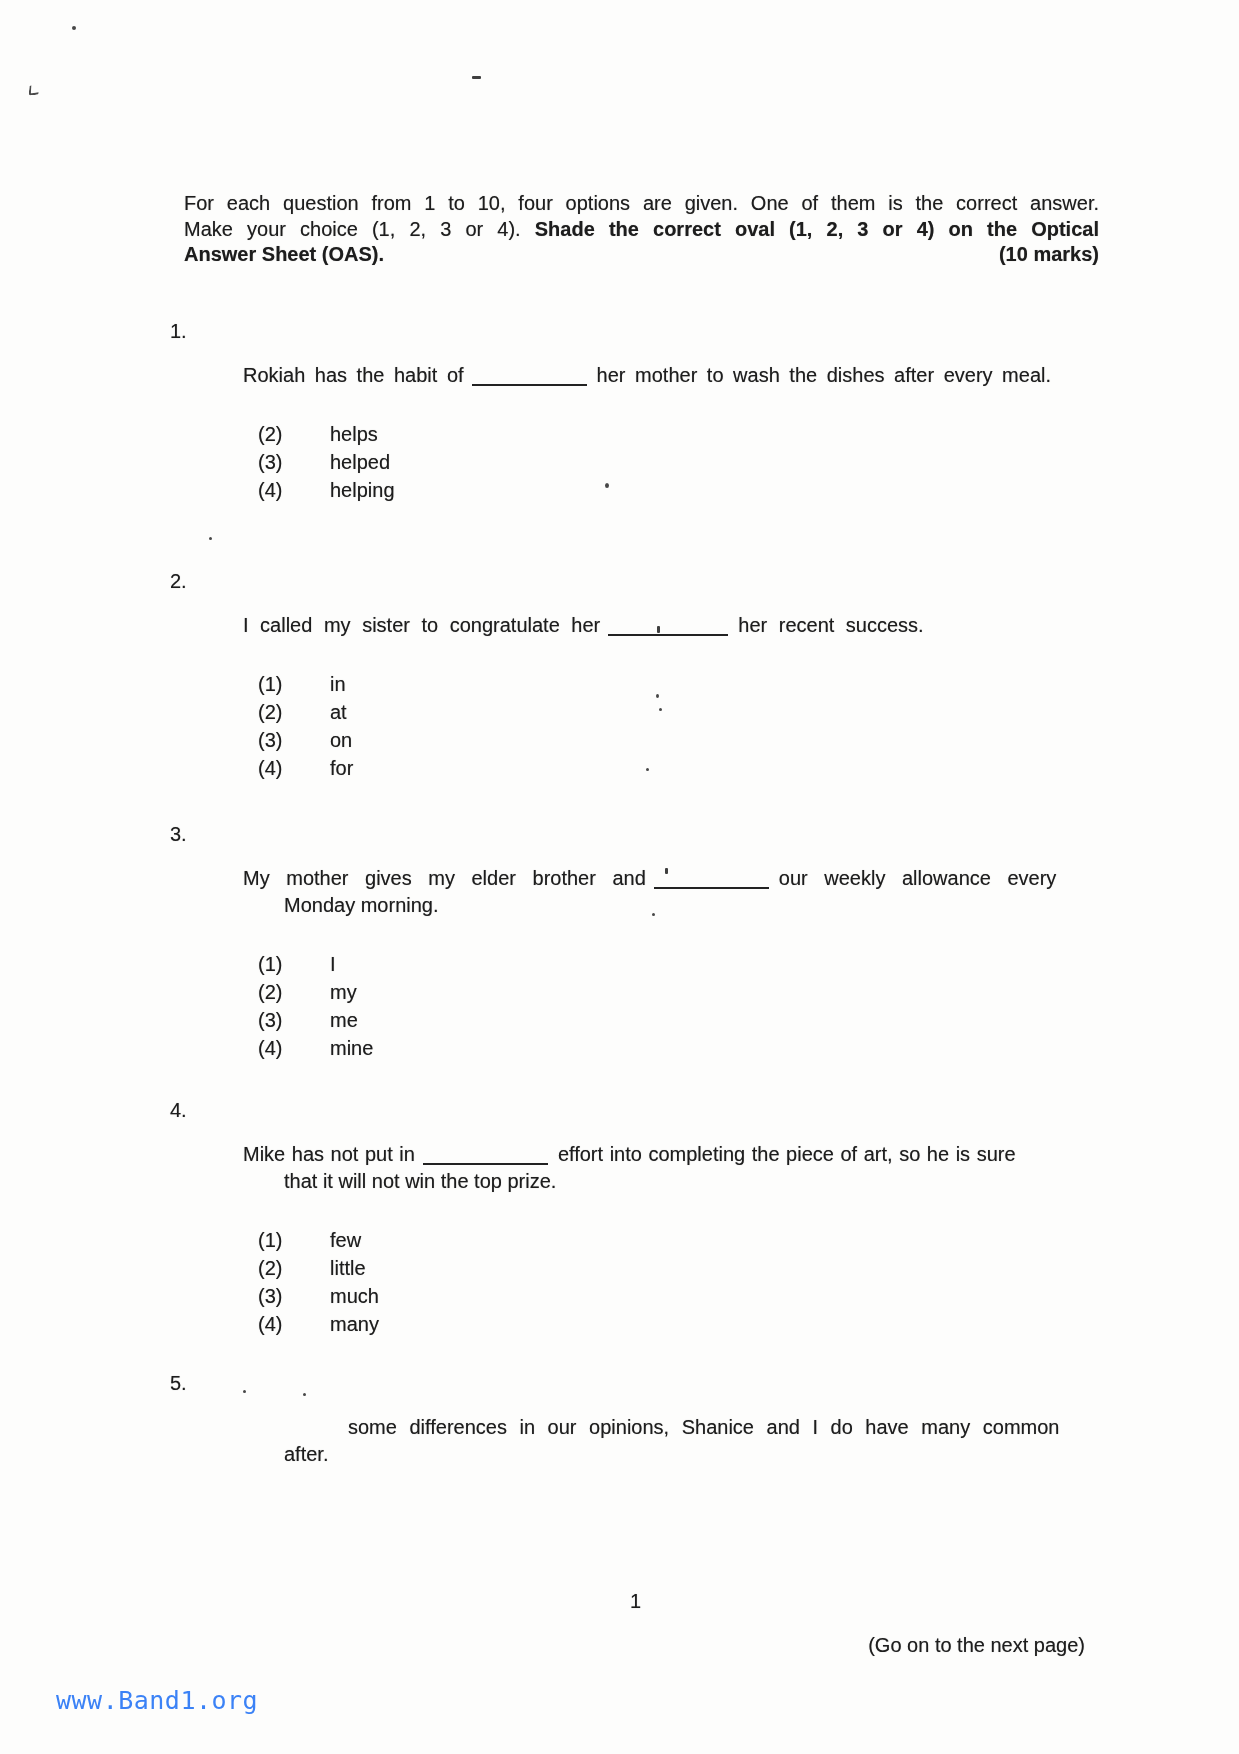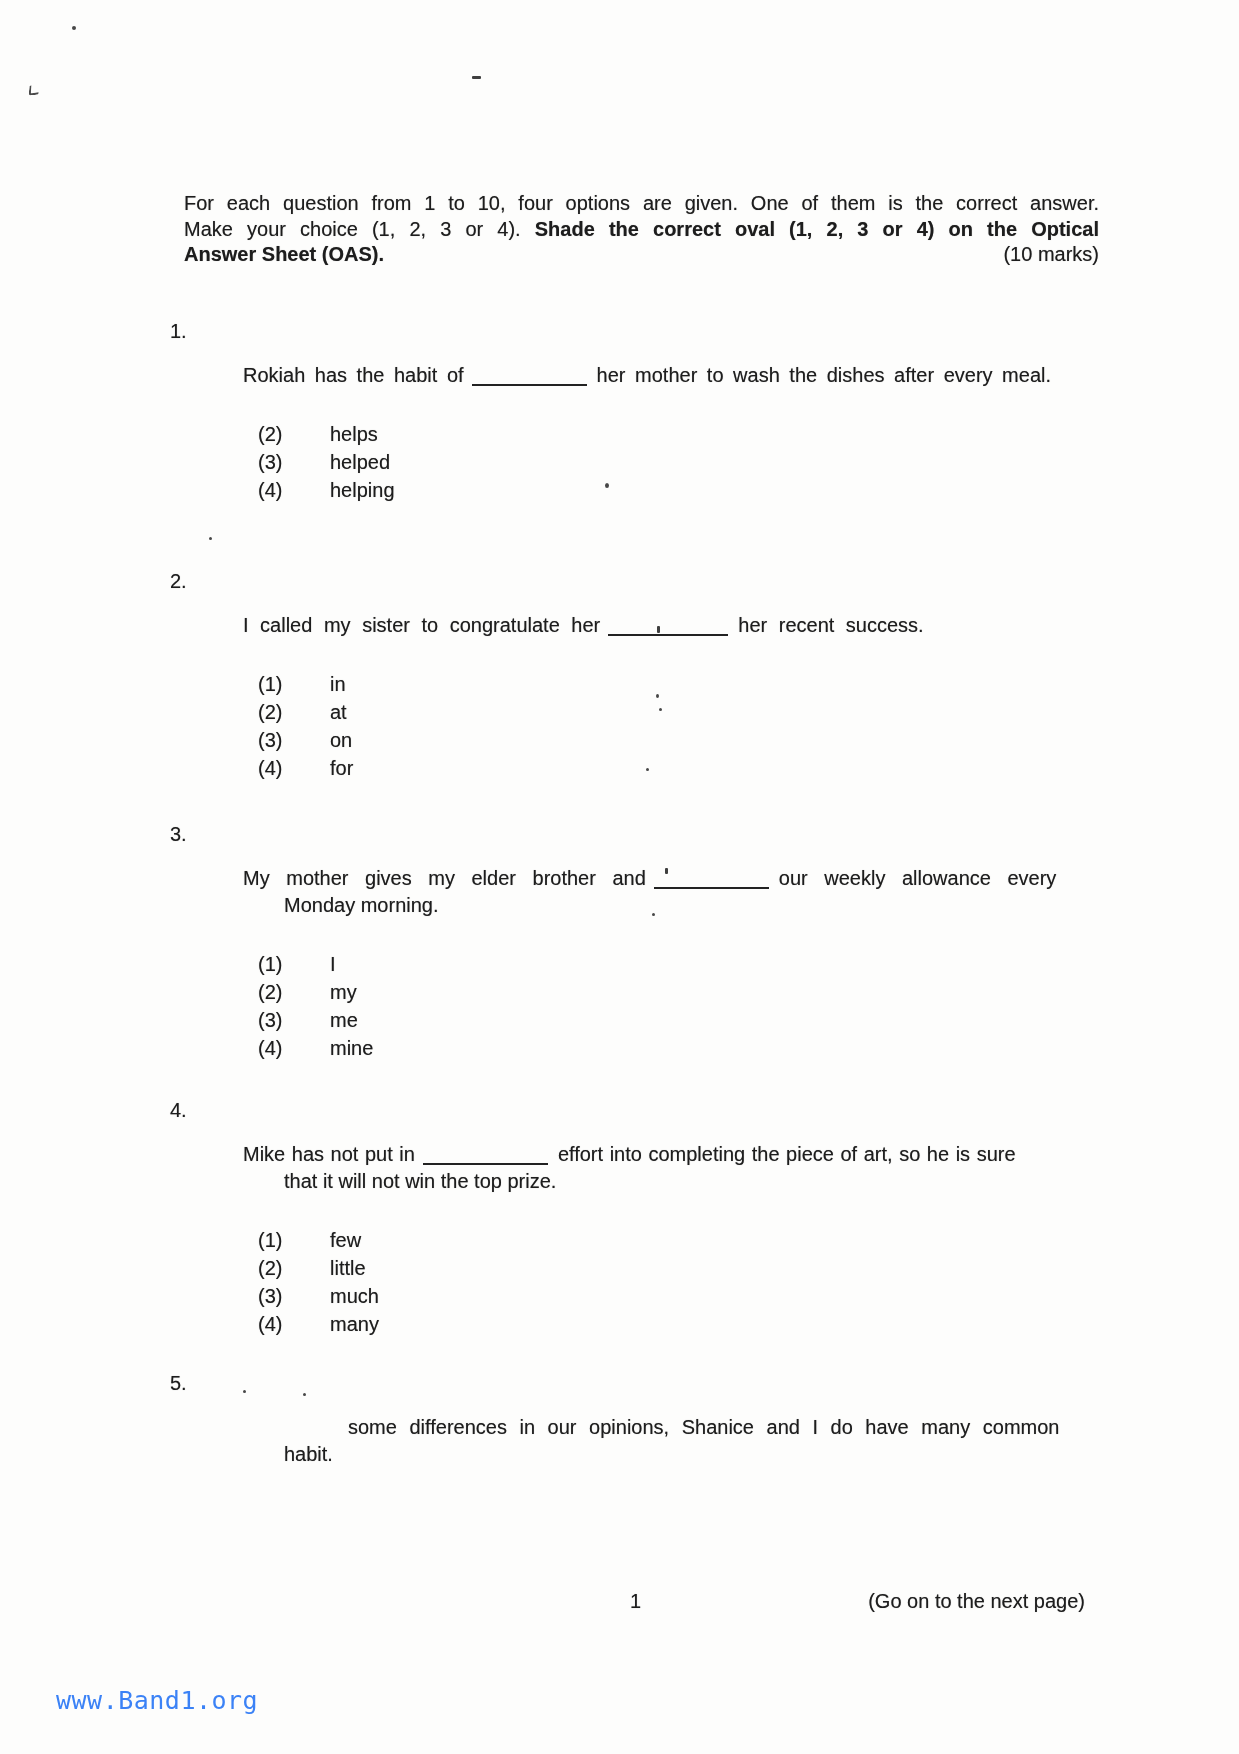--- a/index.html
+++ b/index.html
@@ -11,38 +11,38 @@
   .page{position:absolute;inset:0;}
   .scan-text{text-shadow:0 0 0.7px rgba(40,40,40,0.55);}
   
   .instructions{
     position:absolute;left:184px;top:191px;width:915px;
     font-size:20px;line-height:25.5px;
   }
   .hline{text-align:justify;text-align-last:justify;}
   .hline-last{text-align:left;font-weight:bold;}
   .bold{font-weight:bold;}
-  .marks{position:absolute;right:0;top:51px;font-weight:normal;}
+  .marks{position:absolute;right:0;top:51px;font-weight:bold;}
   
   .question{position:absolute;left:170px;width:915px;font-size:20px;line-height:27px;}
   .q-row{display:flex;align-items:flex-start;}
   .q-num{width:73px;flex:none;}
   .q-body{flex:1;margin-top:44px;}
   .blank{
     display:inline-block;height:1em;vertical-align:-4px;
     border-bottom:2px solid #222;margin:0 10px 0 8px;
   }
   .blank-faint{border-bottom-color:transparent;margin-left:0;}
   .q-line2{margin-left:114px;word-spacing:normal;}
   .options{margin-left:88px;margin-top:31px;line-height:28px;}
   .opt-num{display:inline-block;width:72px;}
   
   .footer{position:absolute;left:170px;top:1590px;width:915px;font-size:20px;}
   .page-num{position:absolute;left:460px;}
-  .continue-note{position:absolute;right:0;}
+  .continue-note{position:absolute;right:0;margin-top:44px;}
   
   .watermark{
     position:absolute;left:56px;top:1686px;
     font-family:"DejaVu Sans Mono","Liberation Mono",monospace;
     font-size:25px;color:#3b82f6;letter-spacing:0.5px;
   }
   
   .speck{position:absolute;background:#474747;border-radius:50%;}
   .speck-rect{position:absolute;background:#3f3f3f;border-radius:1px;}
   .speck-v{
@@ -114,21 +114,21 @@
       <div><span class="opt-num">(3)</span><span>much</span></div>
       <div><span class="opt-num">(4)</span><span>many</span></div>
     </div>
   </div>
 
   <div class="question scan-text" style="top:1370px;">
     <div class="q-row" style="word-spacing:7px;">
       <span class="q-num">5.</span>
       <span class="q-body"><span></span><span class="blank blank-faint" style="width:95px;"></span><span>some differences in our opinions, Shanice and I do have many common</span></span>
     </div>
-    <div class="q-line2">habit.</div>
+    <div class="q-line2">after.</div>
   </div>
 
   <div class="footer scan-text">
     <span class="page-num">1</span>
     <span class="continue-note">(Go on to the next page)</span>
   </div>
 
   <div class="watermark">www.Band1.org</div>
 
   <div class="speck" style="left:72px;top:26px;width:4px;height:4px;"></div>

